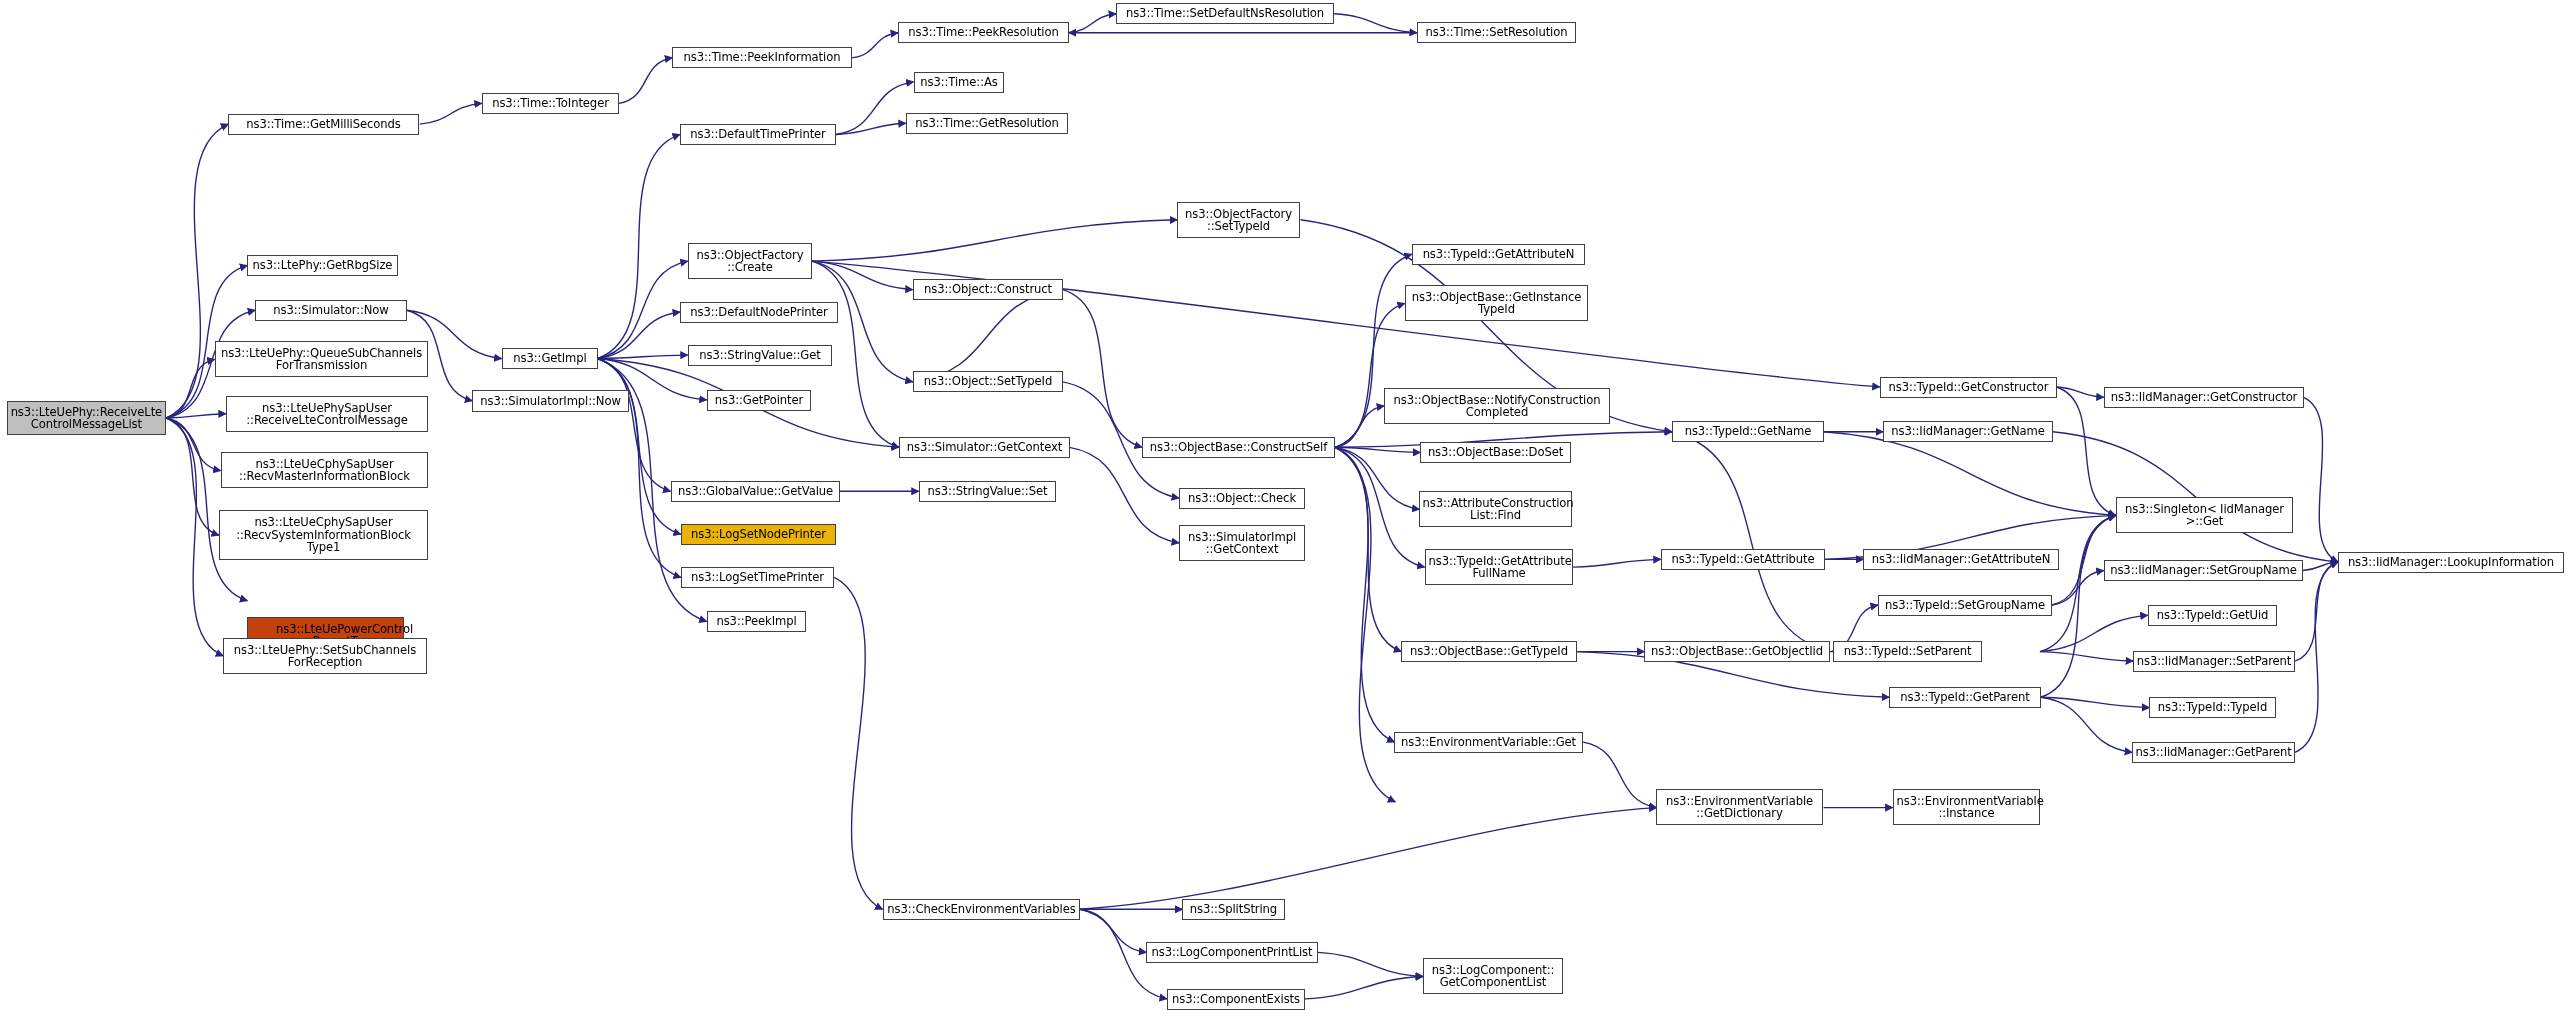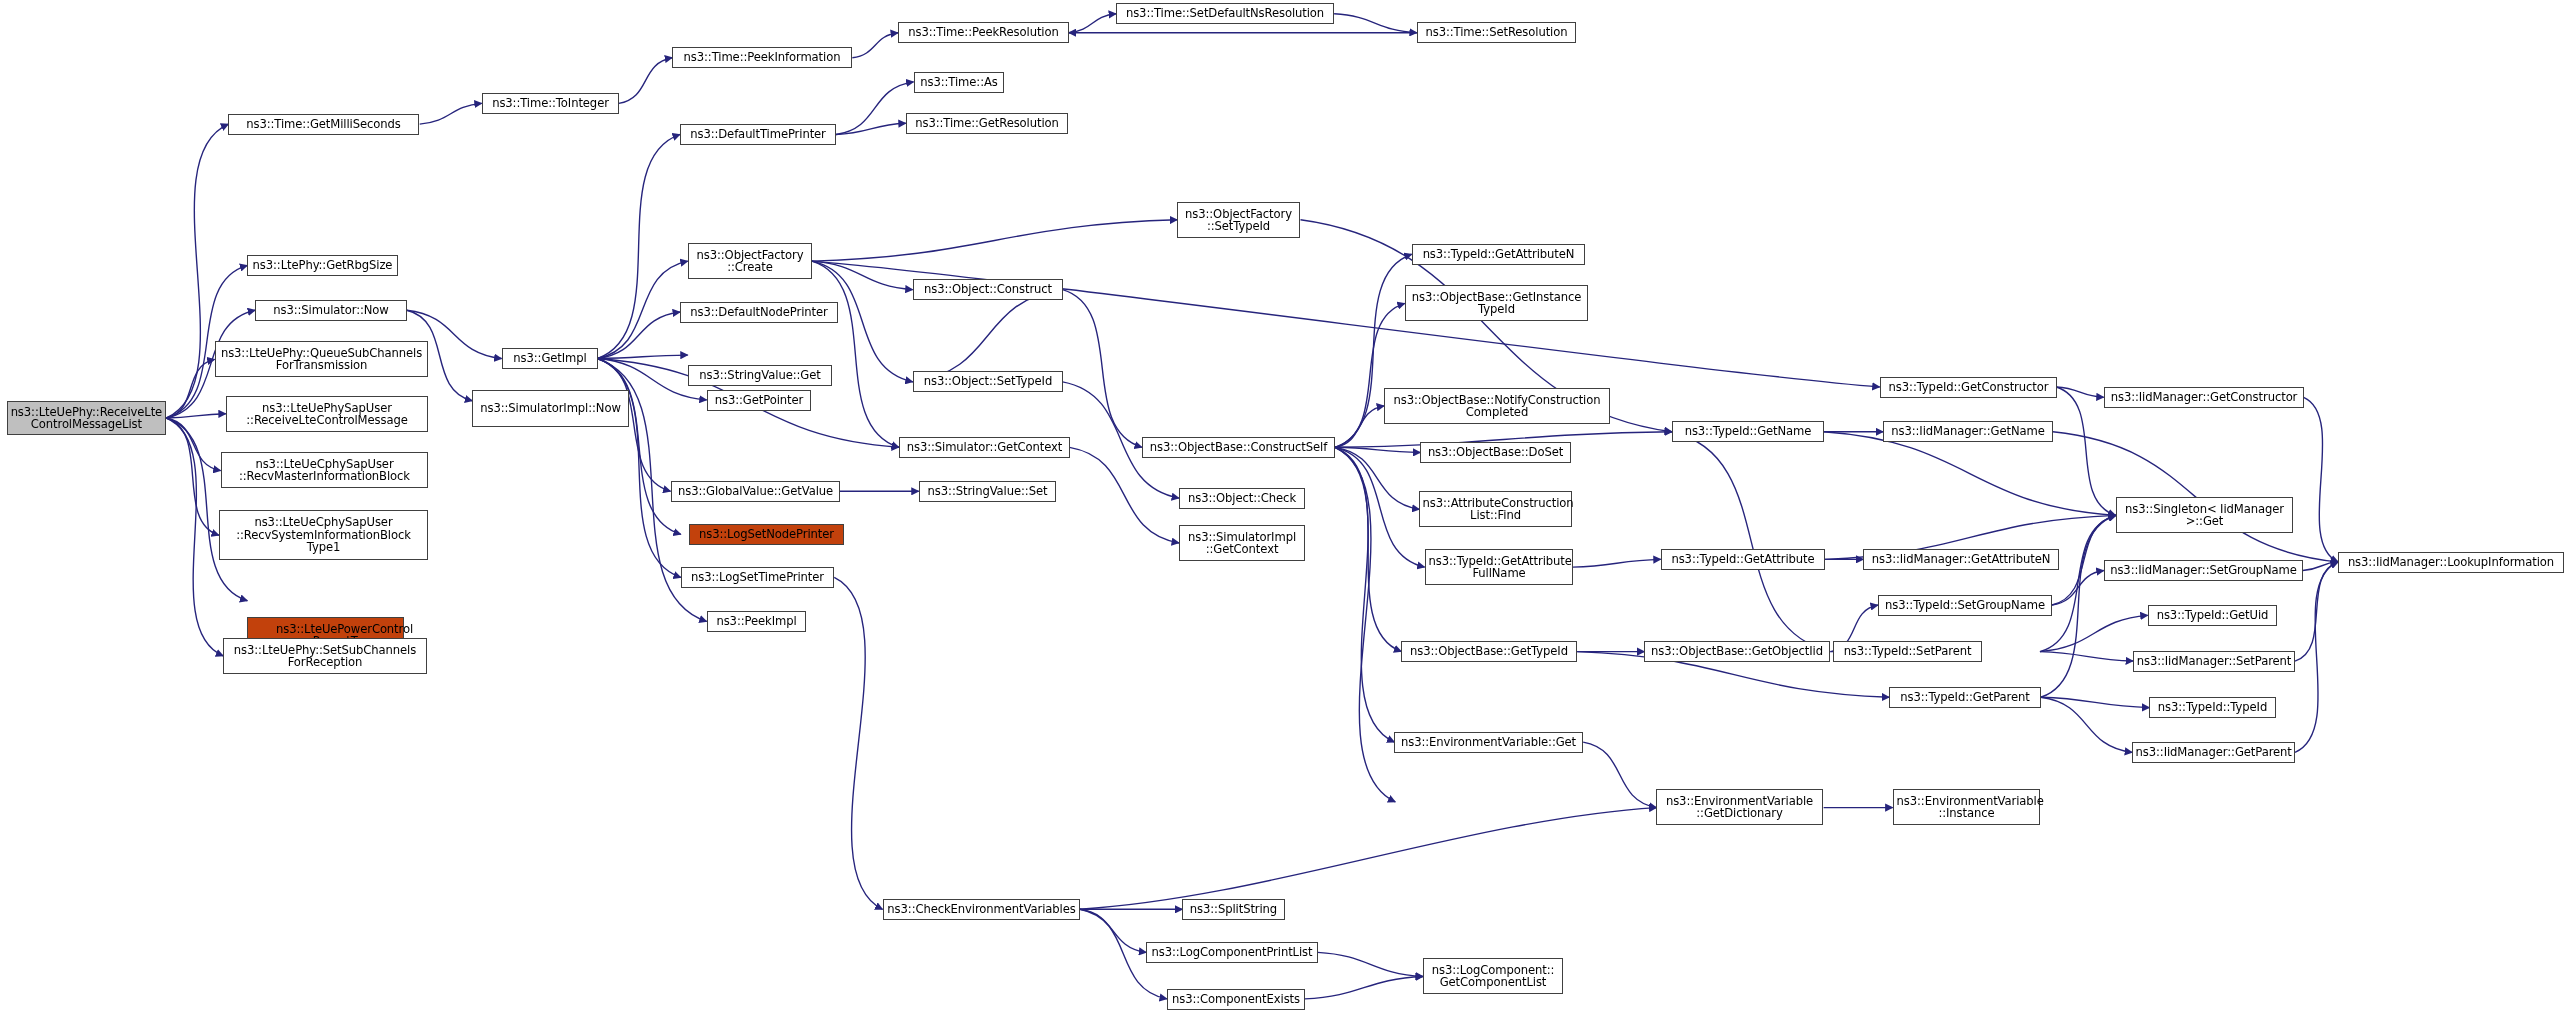--- a/index.html
+++ b/index.html
@@ -146,34 +146,34 @@
     <div class="node" style="left: 219px; top: 510px; width: 209px; height: 50px; border-color: rgb(64, 64, 64); background: rgb(255, 255, 255);"><span>ns3::LteUeCphySapUser
 ::RecvSystemInformationBlock
 Type1</span></div>
     <div class="node" style="left: 247px; top: 617px; width: 157px; height: 36px; border-color: rgb(64, 64, 64); background: #c2410c; padding-left: 28px;"><span>ns3::LteUePowerControl
 ::ReportTpc</span></div>
     <div class="node" style="left: 223px; top: 638px; width: 204px; height: 36px; border-color: rgb(64, 64, 64); background: rgb(255, 255, 255);"><span>ns3::LteUePhy::SetSubChannels
 ForReception</span></div>
     <div class="node" style="left: 482px; top: 93px; width: 137px; height: 20.7px; border-color: rgb(64, 64, 64); background: rgb(255, 255, 255);"><span>ns3::Time::ToInteger</span></div>
     <div class="node" style="left: 680px; top: 124px; width: 156px; height: 20.7px; border-color: rgb(64, 64, 64); background: rgb(255, 255, 255);"><span>ns3::DefaultTimePrinter</span></div>
     <div class="node" style="left: 502px; top: 348px; width: 96px; height: 20.7px; border-color: rgb(64, 64, 64); background: rgb(255, 255, 255);"><span>ns3::GetImpl</span></div>
-    <div class="node" style="left: 472px; top: 390px; width: 157px; height: 37px; border-color: rgb(64, 64, 64); background: rgb(255, 255, 255);"><span>ns3::SimulatorImpl::Now</span></div>
+    <div class="node" style="left: 472px; top: 390px; width: 157px; height: 22px; border-color: rgb(64, 64, 64); background: rgb(255, 255, 255);"><span>ns3::SimulatorImpl::Now</span></div>
     <div class="node" style="left: 672px; top: 47px; width: 180px; height: 20.7px; border-color: rgb(64, 64, 64); background: rgb(255, 255, 255);"><span>ns3::Time::PeekInformation</span></div>
     <div class="node" style="left: 914px; top: 72px; width: 90px; height: 20.7px; border-color: rgb(64, 64, 64); background: rgb(255, 255, 255);"><span>ns3::Time::As</span></div>
     <div class="node" style="left: 906px; top: 113px; width: 162px; height: 20.7px; border-color: rgb(64, 64, 64); background: rgb(255, 255, 255);"><span>ns3::Time::GetResolution</span></div>
     <div class="node" style="left: 898px; top: 22.4px; width: 171px; height: 20.7px; border-color: rgb(64, 64, 64); background: rgb(255, 255, 255);"><span>ns3::Time::PeekResolution</span></div>
     <div class="node" style="left: 1116px; top: 3.4px; width: 218px; height: 20.7px; border-color: rgb(64, 64, 64); background: rgb(255, 255, 255);"><span>ns3::Time::SetDefaultNsResolution</span></div>
     <div class="node" style="left: 1417px; top: 22.4px; width: 159px; height: 20.7px; border-color: rgb(64, 64, 64); background: rgb(255, 255, 255);"><span>ns3::Time::SetResolution</span></div>
     <div class="node" style="left: 688px; top: 243px; width: 124px; height: 36px; border-color: rgb(64, 64, 64); background: rgb(255, 255, 255);"><span>ns3::ObjectFactory
 ::Create</span></div>
     <div class="node" style="left: 680px; top: 302px; width: 158px; height: 20.7px; border-color: rgb(64, 64, 64); background: rgb(255, 255, 255);"><span>ns3::DefaultNodePrinter</span></div>
-    <div class="node" style="left: 688px; top: 345px; width: 144px; height: 20.7px; border-color: rgb(64, 64, 64); background: rgb(255, 255, 255); margin-top: 20px;"><span>ns3::StringValue::Get</span></div>
+    <div class="node" style="left: 688px; top: 345px; width: 144px; height: 20.7px; border-color: rgb(64, 64, 64); background: rgb(255, 255, 255);"><span>ns3::StringValue::Get</span></div>
     <div class="node" style="left: 707px; top: 390px; width: 104px; height: 20.7px; border-color: rgb(64, 64, 64); background: rgb(255, 255, 255);"><span>ns3::GetPointer</span></div>
     <div class="node" style="left: 671px; top: 481px; width: 169px; height: 20.7px; border-color: rgb(64, 64, 64); background: rgb(255, 255, 255);"><span>ns3::GlobalValue::GetValue</span></div>
-    <div class="node" style="left: 681px; top: 524px; width: 155px; height: 20.7px; border-color: rgb(64, 64, 64); background: #c2410c; margin-left: 8px;"><span>ns3::LogSetNodePrinter</span></div>
+    <div class="node" style="left: 681px; top: 524px; width: 155px; height: 20.7px; border-color: rgb(64, 64, 64); background: #eab308;"><span>ns3::LogSetNodePrinter</span></div>
     <div class="node" style="left: 681px; top: 567px; width: 153px; height: 20.7px; border-color: rgb(64, 64, 64); background: rgb(255, 255, 255);"><span>ns3::LogSetTimePrinter</span></div>
     <div class="node" style="left: 707px; top: 611px; width: 99px; height: 20.7px; border-color: rgb(64, 64, 64); background: rgb(255, 255, 255);"><span>ns3::PeekImpl</span></div>
     <div class="node" style="left: 913px; top: 279px; width: 150px; height: 20.7px; border-color: rgb(64, 64, 64); background: rgb(255, 255, 255);"><span>ns3::Object::Construct</span></div>
     <div class="node" style="left: 913px; top: 371px; width: 150px; height: 20.7px; border-color: rgb(64, 64, 64); background: rgb(255, 255, 255);"><span>ns3::Object::SetTypeId</span></div>
     <div class="node" style="left: 899px; top: 437px; width: 171px; height: 20.7px; border-color: rgb(64, 64, 64); background: rgb(255, 255, 255);"><span>ns3::Simulator::GetContext</span></div>
     <div class="node" style="left: 919px; top: 481px; width: 137px; height: 20.7px; border-color: rgb(64, 64, 64); background: rgb(255, 255, 255);"><span>ns3::StringValue::Set</span></div>
     <div class="node" style="left: 1177px; top: 202px; width: 123px; height: 36px; border-color: rgb(64, 64, 64); background: rgb(255, 255, 255);"><span>ns3::ObjectFactory
 ::SetTypeId</span></div>
     <div class="node" style="left: 1142px; top: 437px; width: 193px; height: 20.7px; border-color: rgb(64, 64, 64); background: rgb(255, 255, 255);"><span>ns3::ObjectBase::ConstructSelf</span></div>
     <div class="node" style="left: 1179px; top: 488px; width: 126px; height: 20.7px; border-color: rgb(64, 64, 64); background: rgb(255, 255, 255);"><span>ns3::Object::Check</span></div>

